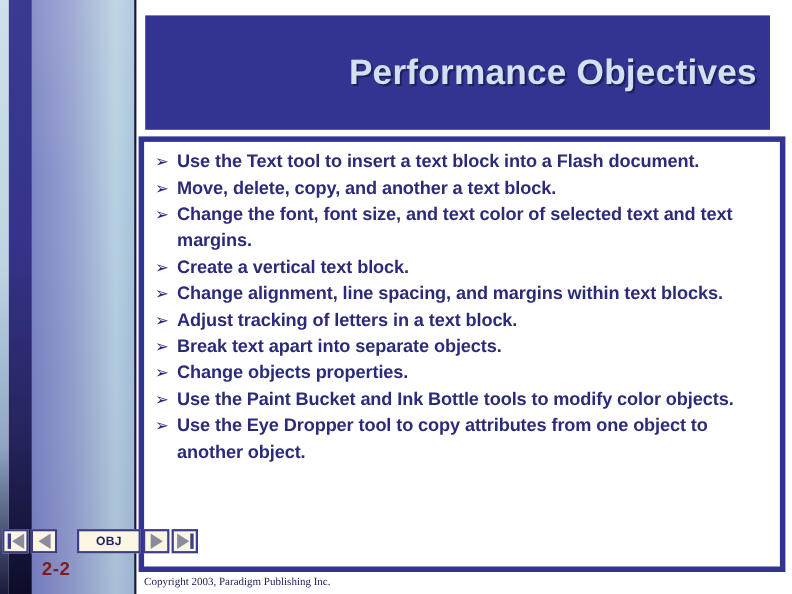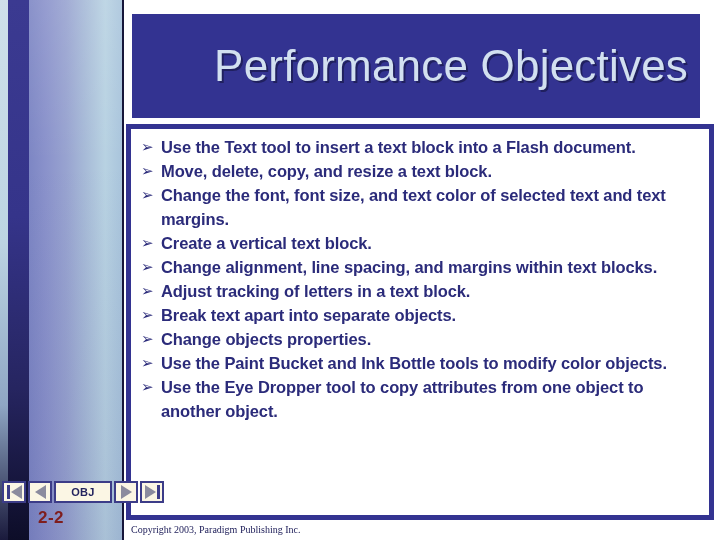--- a/index.html
+++ b/index.html
@@ -71,22 +71,22 @@
     height: 104px;
     background: #333391;
     display: flex;
     align-items: center;
     justify-content: flex-end;
     box-sizing: border-box;
     padding-right: 12px;
   }
   .title-text {
     font-family: "Liberation Sans", sans-serif;
-    font-size: 44px;
-    font-weight: normal;
+    font-size: 32px;
+    font-weight: bold;
     color: #d2e0f0;
     letter-spacing: 0.2px;
     text-shadow: 2px 2px 0 #20205f;
     white-space: nowrap;
     line-height: 1.1;
   }
 
   
   .content-box {
     position: absolute;
@@ -145,21 +145,21 @@
     border: 2px solid #3c3c88;
     height: 22px;
     box-sizing: border-box;
     display: flex;
     align-items: center;
     justify-content: center;
     padding: 0 3px;
     cursor: pointer;
   }
   .nav-btn.arrow-btn { width: 24px; }
-  .nav-btn.obj-btn { width: 58px; }
+  .nav-btn.obj-btn { width: 58px; margin-left: 16px; }
   .obj-label {
     font-family: "Liberation Sans", sans-serif;
     font-size: 11px;
     font-weight: bold;
     color: #23235e;
     letter-spacing: 0.3px;
   }
   .tri {
     width: 0; height: 0;
     border-top: 7px solid transparent;
@@ -215,21 +215,21 @@
   <div class="content-box">
     <ul class="bullet-list">
 
       <li class="bullet-item">
         <span class="bullet-marker">➢</span>
         <span class="bullet-text">Use the Text tool to insert a text block into a Flash document.</span>
       </li>
 
       <li class="bullet-item">
         <span class="bullet-marker">➢</span>
-        <span class="bullet-text">Move, delete, copy, and resize a text block.</span>
+        <span class="bullet-text">Move, delete, copy, and another a text block.</span>
       </li>
 
       <li class="bullet-item">
         <span class="bullet-marker">➢</span>
         <span class="bullet-text">Change the font, font size, and text color of selected text and text margins.</span>
       </li>
 
       <li class="bullet-item">
         <span class="bullet-marker">➢</span>
         <span class="bullet-text">Create a vertical text block.</span>

